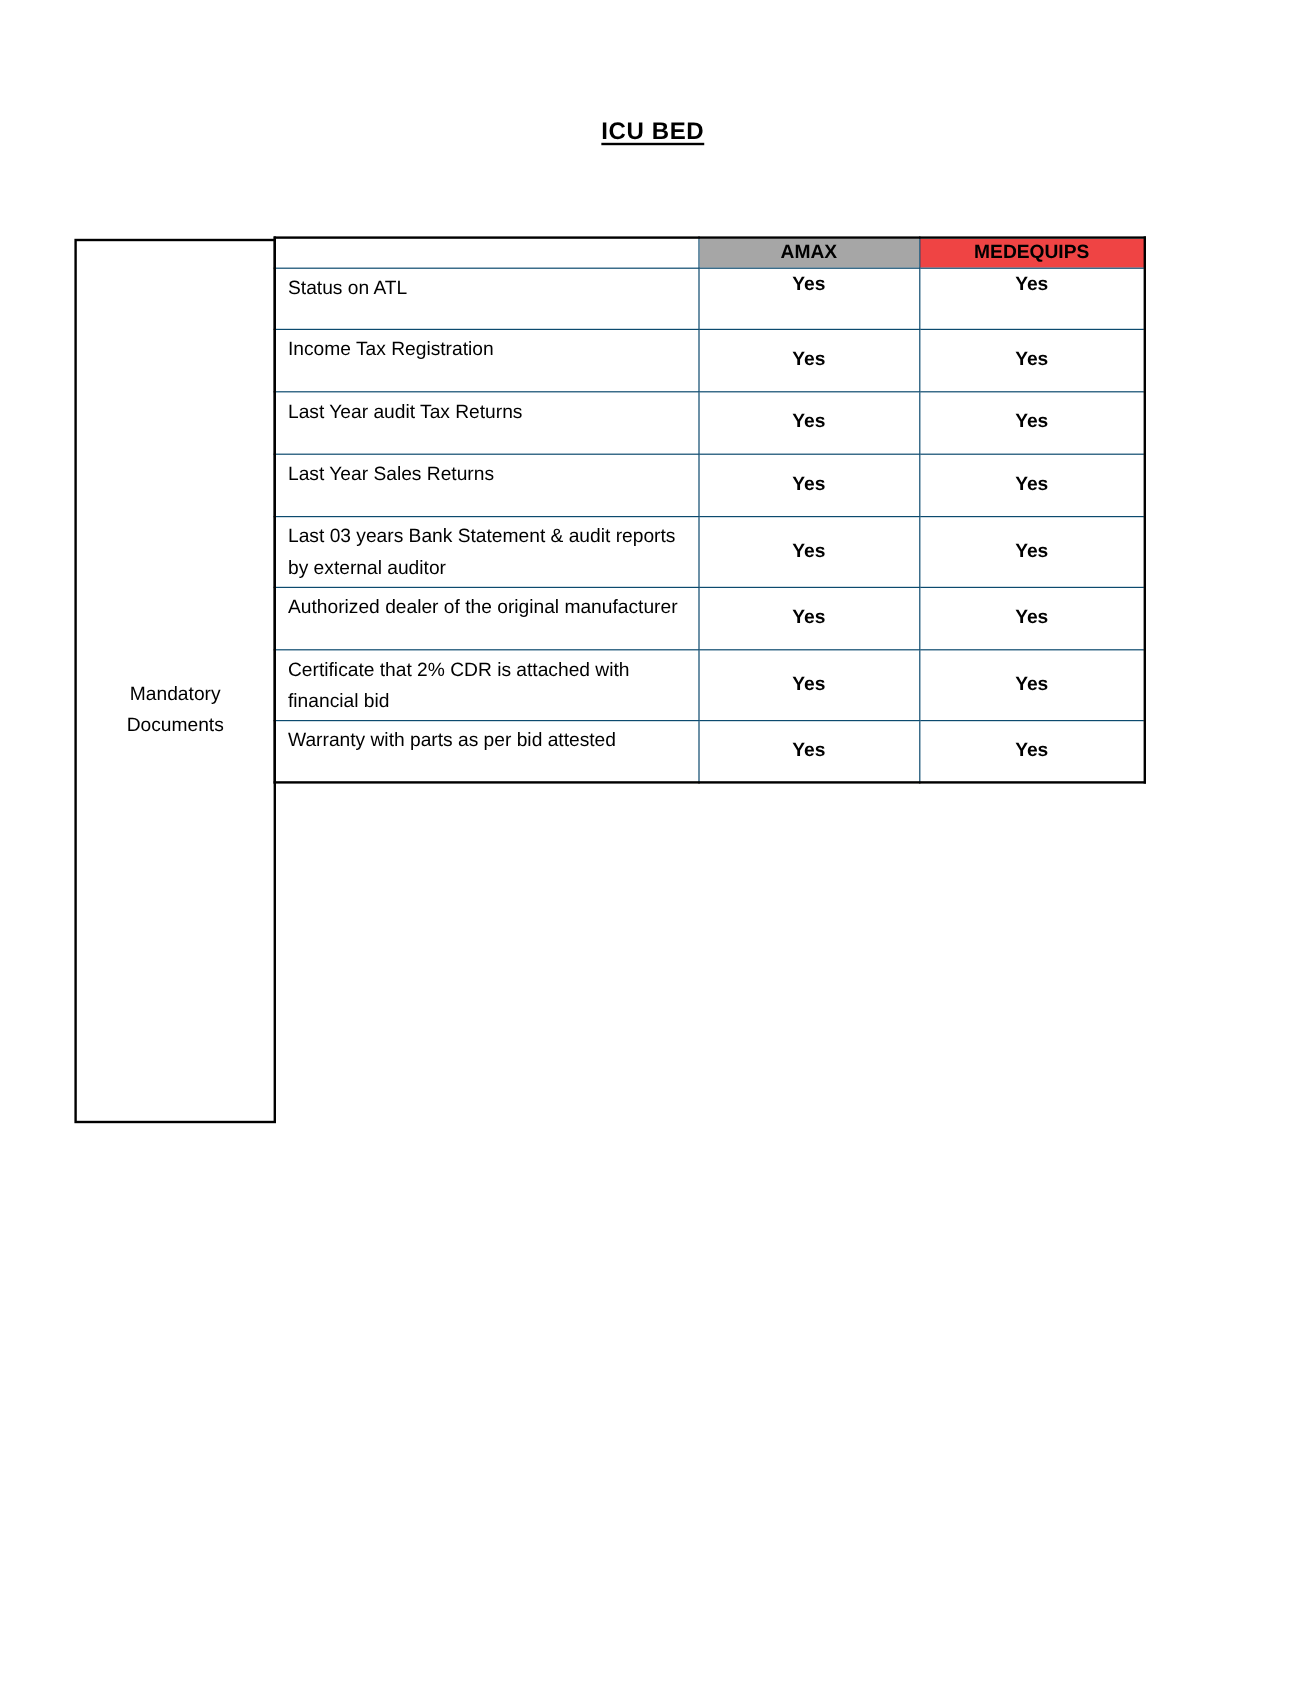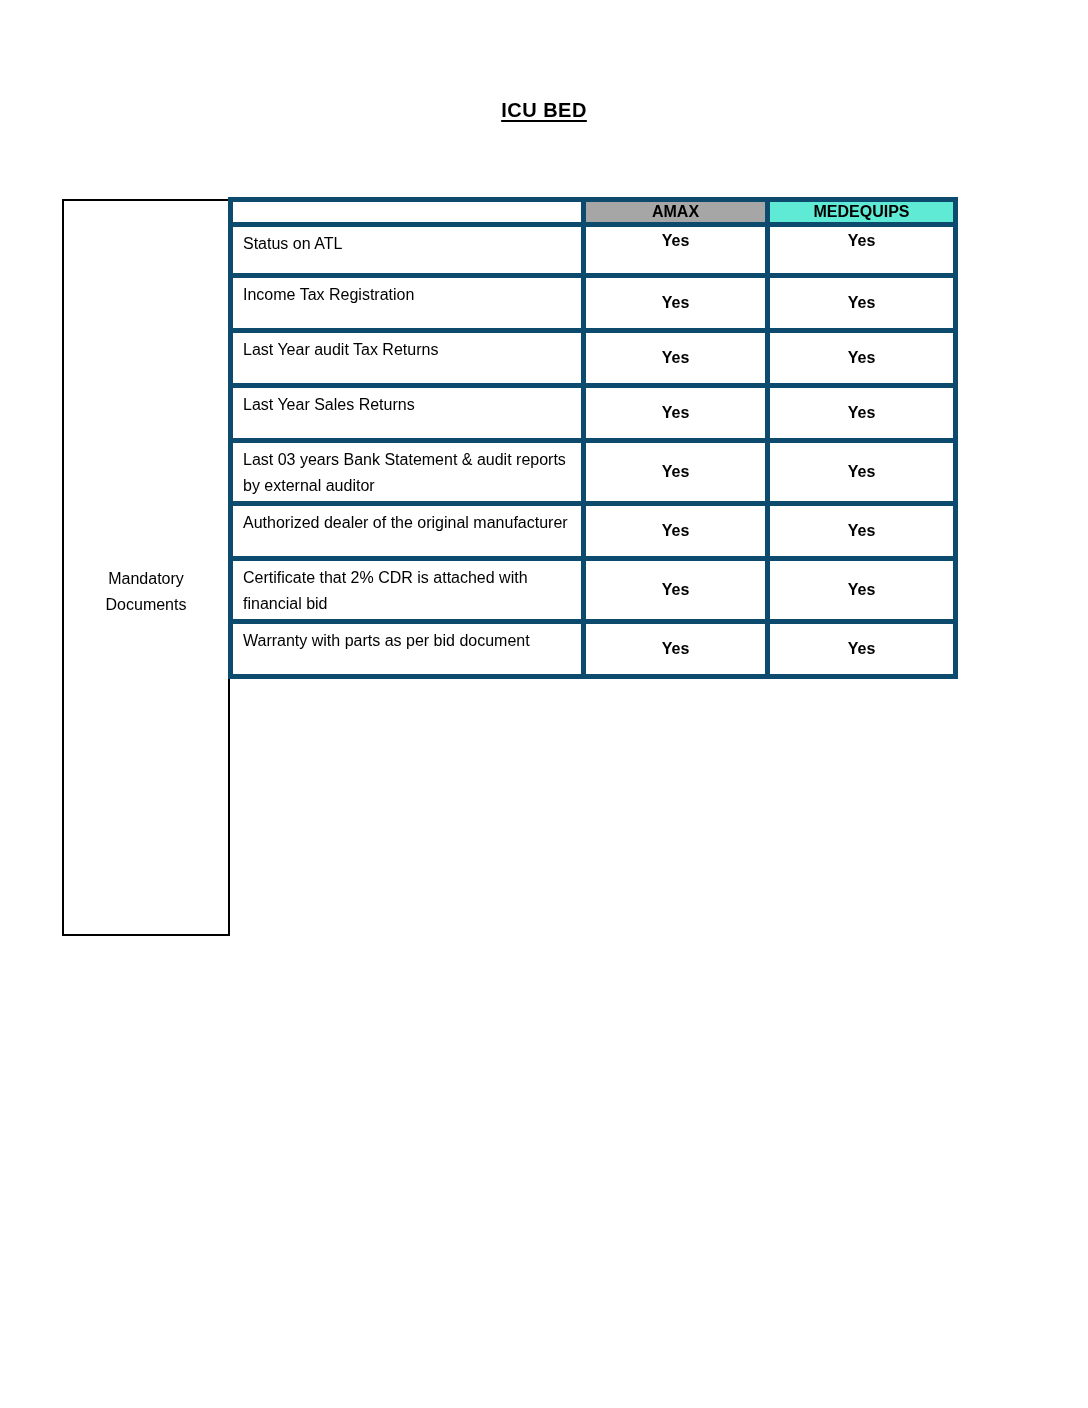--- a/index.html
+++ b/index.html
@@ -58,21 +58,21 @@
     position: absolute;
     left: 228px;
     top: 197px;
     width: 725px;
     border-collapse: collapse;
     table-layout: fixed;
     font-size: 16px;
   }
   .main-table th,
   .main-table td {
-    border: 5px solid #0c4a6e;
+    border: 1px solid #0c4a6e;
     box-sizing: border-box;
     overflow: hidden;
   }
   .main-table {
     border: 2px solid #000000;
   }
   .main-table thead th {
     height: 25px;
     font-weight: bold;
     text-align: center;
@@ -118,21 +118,21 @@
 <table class="main-table">
   <colgroup>
     <col style="width: 353px">
     <col style="width: 184px">
     <col style="width: 188px">
   </colgroup>
   <thead>
     <tr>
       <th class="blank"></th>
       <th class="hdr" style="background: rgb(166, 166, 166);">AMAX</th>
-      <th class="hdr" style="background: #5eead4;">MEDEQUIPS</th>
+      <th class="hdr" style="background: #ef4444;">MEDEQUIPS</th>
     </tr>
   </thead>
   <tbody>
       <tr>
     <td class="desc">Status on ATL</td>
     <td class="yes amax">Yes</td>
     <td class="yes medequips">Yes</td>
   </tr>
       <tr>
     <td class="desc">Income Tax Registration</td>
@@ -158,18 +158,18 @@
     <td class="desc">Authorized dealer of the original manufacturer</td>
     <td class="yes amax">Yes</td>
     <td class="yes medequips">Yes</td>
   </tr>
       <tr>
     <td class="desc">Certificate that 2% CDR is attached with financial bid</td>
     <td class="yes amax">Yes</td>
     <td class="yes medequips">Yes</td>
   </tr>
       <tr>
-    <td class="desc">Warranty with parts as per bid document</td>
+    <td class="desc">Warranty with parts as per bid attested</td>
     <td class="yes amax">Yes</td>
     <td class="yes medequips">Yes</td>
   </tr>
     </tbody>
 </table>
 
 </body></html>

